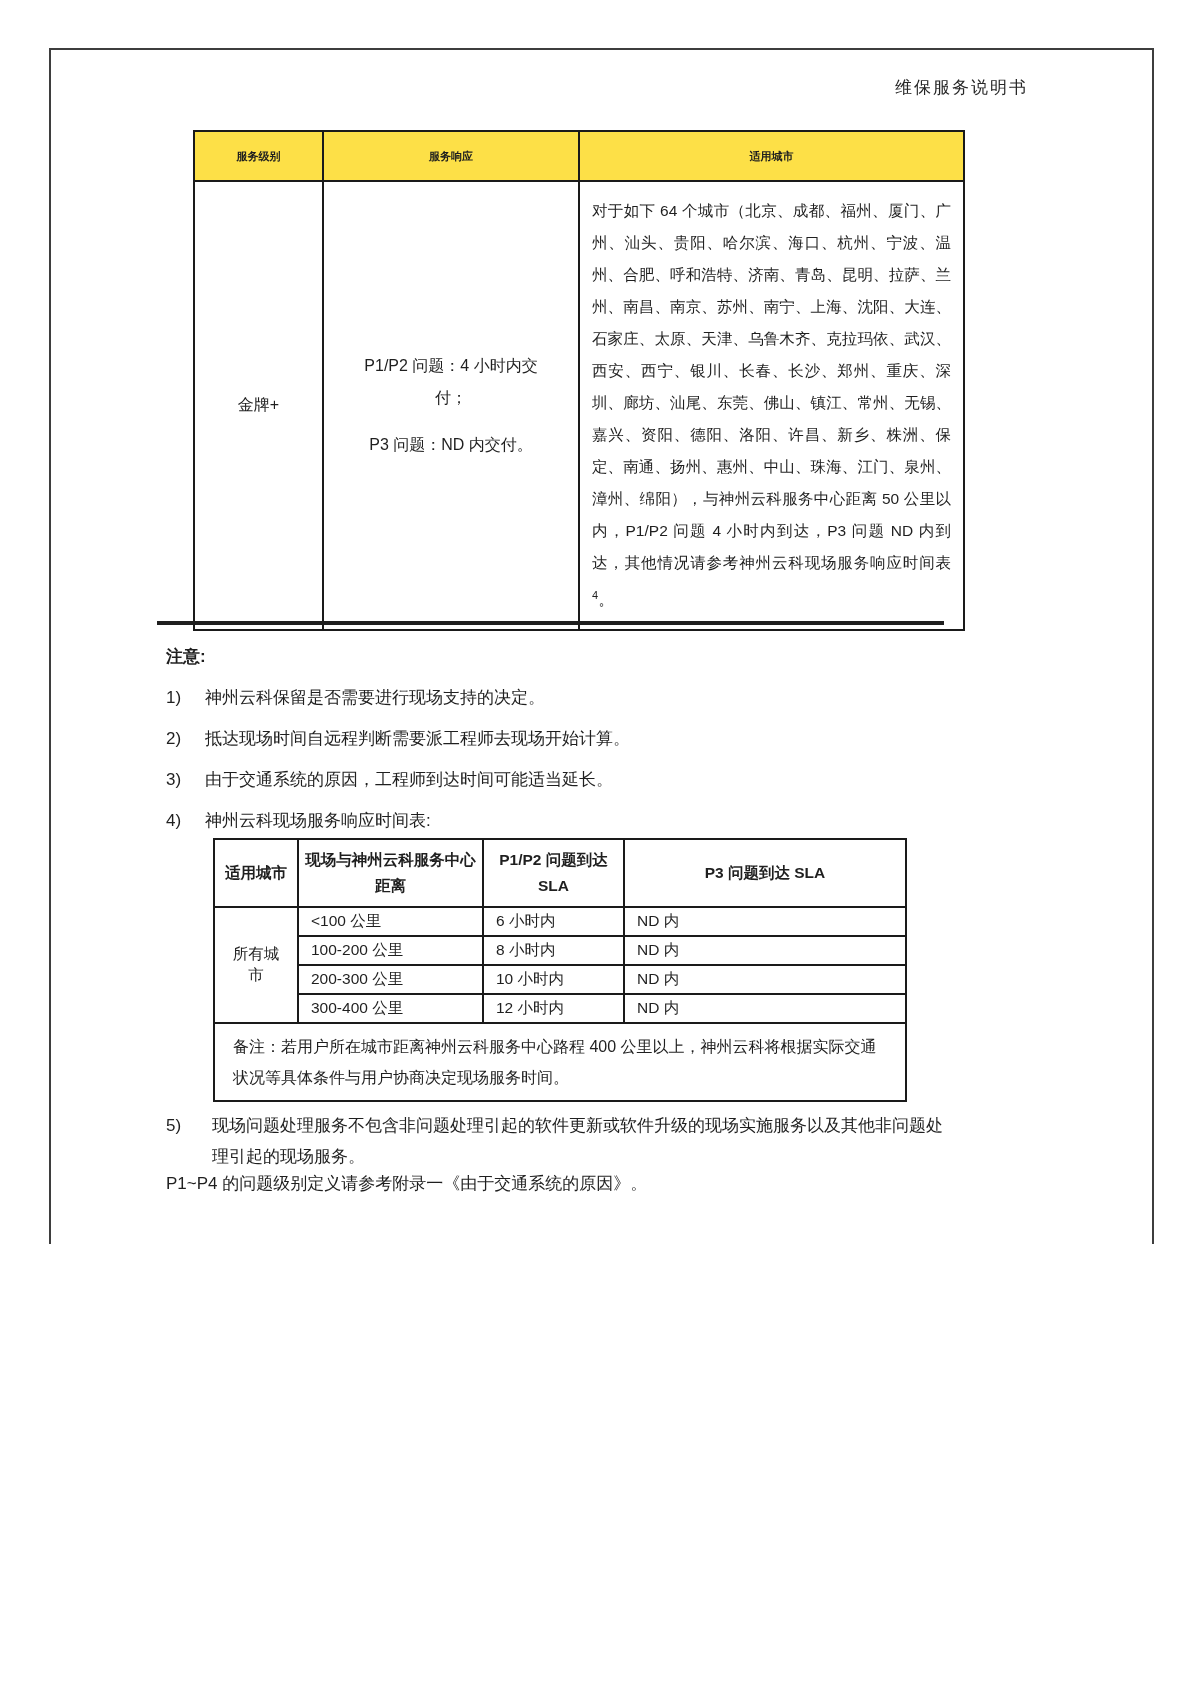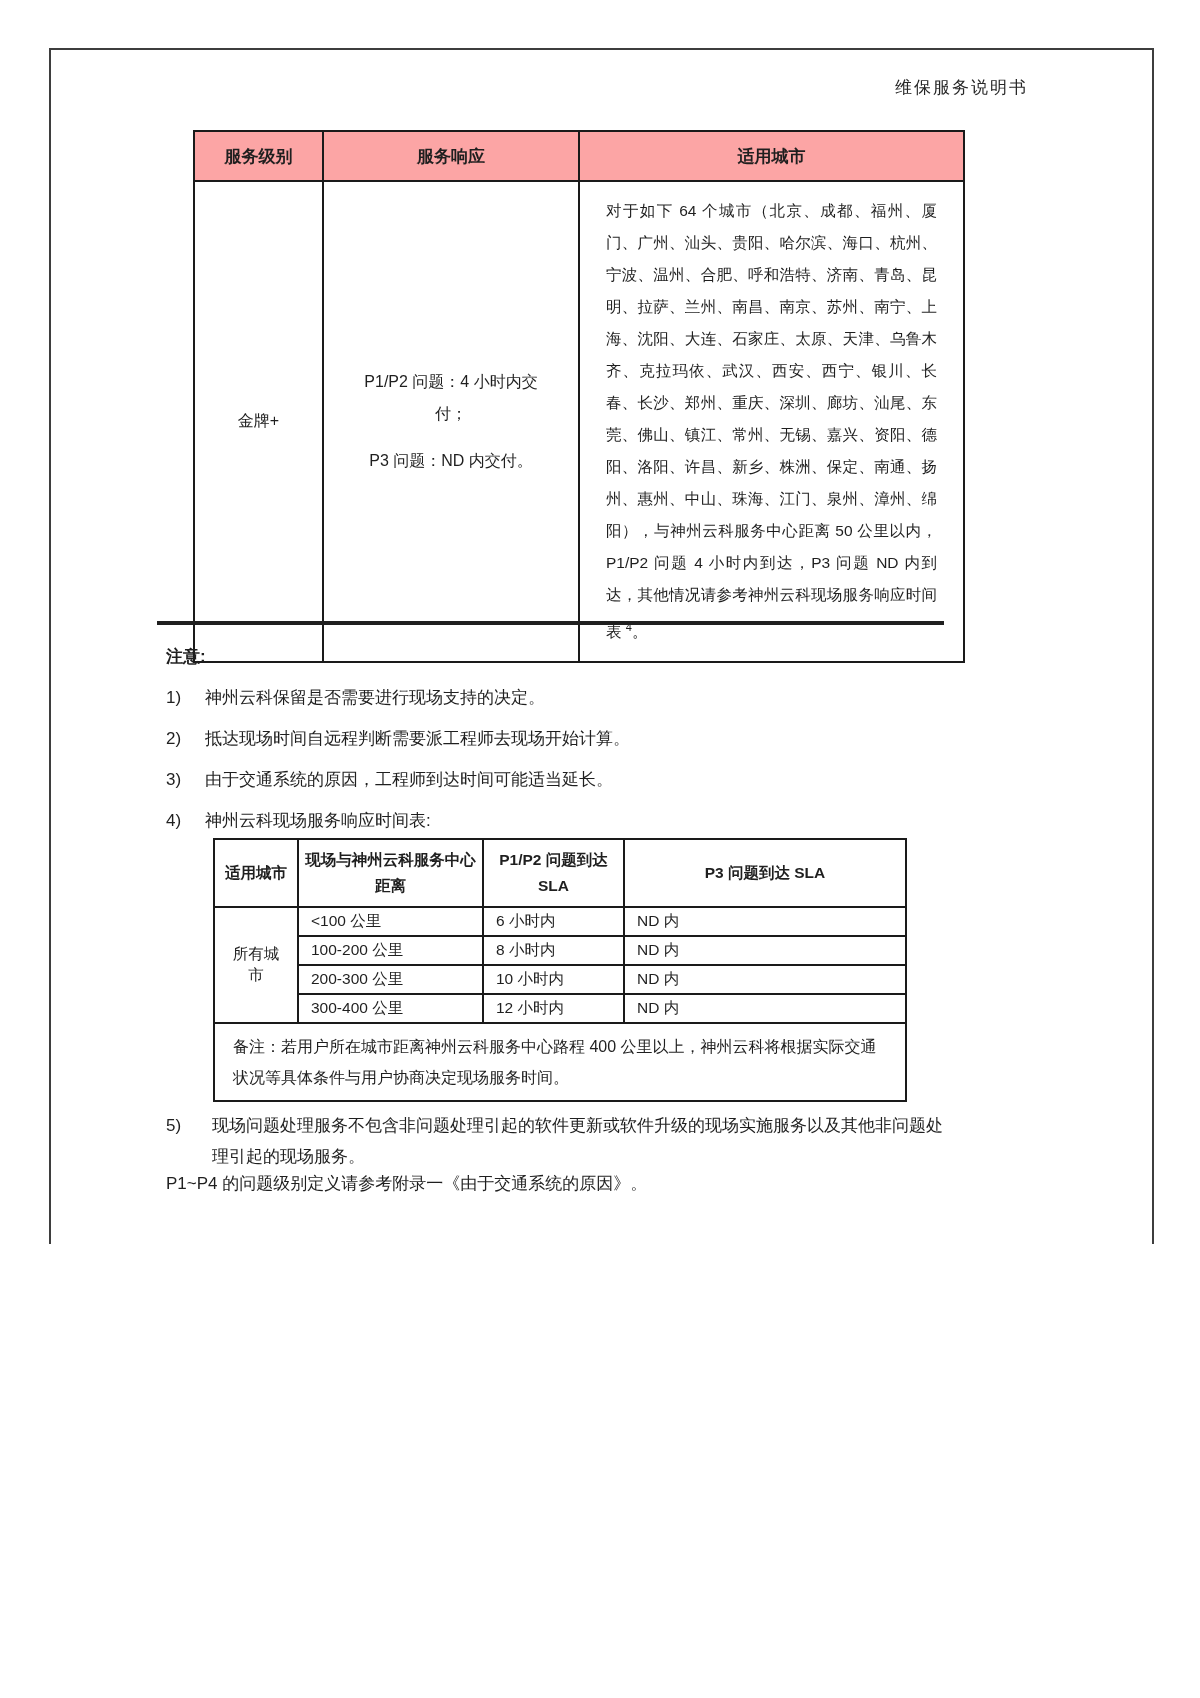--- a/index.html
+++ b/index.html
@@ -30,22 +30,22 @@
   .svc-table {
     position: absolute;
     left: 193px; top: 130px;
     width: 770px;
     border-collapse: collapse;
     table-layout: fixed;
   }
   .svc-table th, .svc-table td { border: 2px solid #1a1a1a; }
   .svc-table th {
     height: 46px;
-    background: #fca5a5;
-    font-size: 17px;
+    background: #fde047;
+    font-size: 11px;
     font-weight: bold;
     text-align: center;
     vertical-align: middle;
   }
   .cell-level {
     text-align: center;
     vertical-align: middle;
     font-size: 16px;
   }
   .cell-response {
@@ -55,21 +55,21 @@
     line-height: 32px;
     padding: 0 26px;
     height: 418px;
   }
   .resp-p3 { margin-top: 15px; }
   .cell-cities {
     vertical-align: top;
     font-size: 15.5px;
     line-height: 32px;
     text-align: justify;
-    padding: 13px 26px;
+    padding: 13px 12px;
   }
   .cell-cities sup { font-size: 11px; }
   
   .rule {
     position: absolute;
     left: 157px; top: 621px;
     width: 787px; height: 4px;
     background: #1f1f1f;
   }
   

